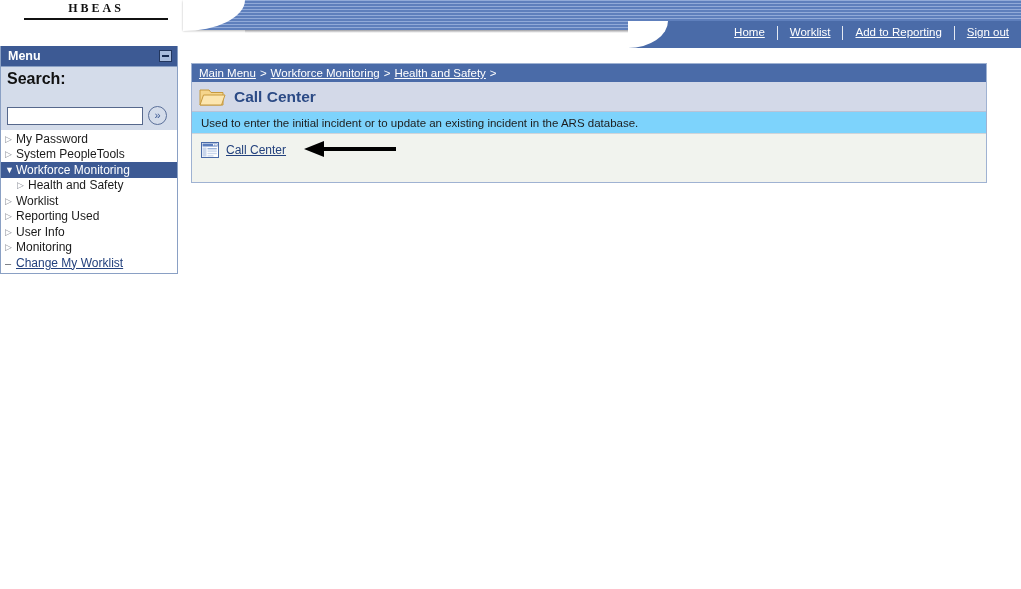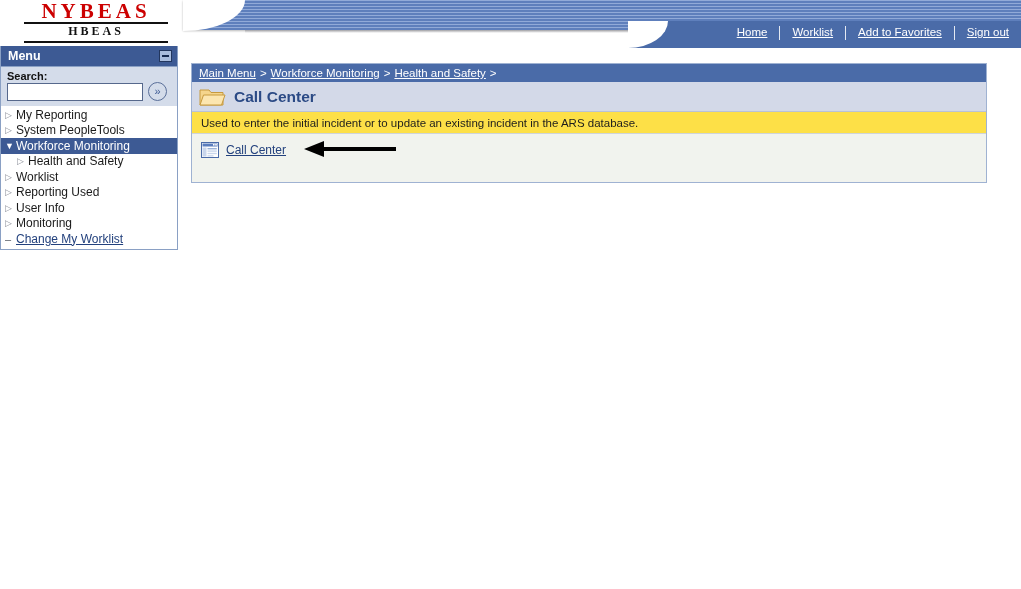--- a/index.html
+++ b/index.html
@@ -145,24 +145,24 @@
   #menu-title .mt-min i {
     display: block;
     width: 7px; height: 2px;
     background: #15294f;
   }
   #search-area {
     background: #d4dcea;
     padding: 3px 5px 5px 6px;
   }
   #search-area .s-label {
-    font-size: 11px;
+    font-size: 16px;
     font-weight: bold;
     color: #111111;
-    margin-bottom: 0;
+    margin-bottom: 18px;
   }
   #search-row { display: flex; align-items: center; }
   #search-input {
     width: 136px; height: 18px;
     border: 1px solid #56688c;
     background: #ffffff;
     font-family: "Liberation Sans", sans-serif;
     font-size: 11px;
     padding: 0 2px;
     outline: none;
@@ -253,21 +253,21 @@
   }
   #title-row .ptitle {
     font-size: 15.5px;
     font-weight: bold;
     color: #2b4a85;
     margin-left: 8px;
   }
   .folder-icon { width: 27px; height: 22px; display: block; }
   #desc-row {
     height: 22px;
-    background: #fde047;
+    background: #7dd3fc;
     display: flex;
     align-items: center;
     padding-left: 9px;
     font-size: 11.5px;
     color: #1d1d1d;
     border-bottom: 1px solid #cfd4d9;
   }
   #link-row {
     height: 31px;
     background: #f1f3ee;
@@ -300,30 +300,29 @@
 <div id="page">
 
   <div id="header">
     <div class="band-top"></div>
     <div class="band-top-curve"></div>
     <div class="band-shadow"></div>
     <div class="band-bottom"></div>
     <div class="band-bottom-curve"></div>
 
     <div id="logo">
-      <div class="logo-main">NYBEAS</div>
       <div class="logo-sub">HBEAS</div>
     </div>
 
     <div id="header-links">
       <span class="hl">Home</span>
       <span class="hl-sep"></span>
       <span class="hl">Worklist</span>
       <span class="hl-sep"></span>
-      <span class="hl">Add to Favorites</span>
+      <span class="hl">Add to Reporting</span>
       <span class="hl-sep"></span>
       <span class="hl">Sign out</span>
     </div>
   </div>
 
   <div id="sidebar">
     <div id="menu-title">
       <span class="mt-label">Menu</span>
       <span class="mt-min">
           <i></i>
@@ -334,21 +333,21 @@
       <div class="s-label">Search:</div>
       <div id="search-row">
         <input id="search-input" type="text" value="" style="">
         <span id="search-go">»</span>
       </div>
     </div>
 
     <div id="menu-list">
       <div class="mitem">
         <span class="arrow">▷</span>
-        <span class="mlabel">My Reporting</span>
+        <span class="mlabel">My Password</span>
       </div>
       <div class="mitem">
         <span class="arrow">▷</span>
         <span class="mlabel">System PeopleTools</span>
       </div>
       <div class="mitem selected">
         <span class="arrow">▼</span>
         <span class="mlabel">Workforce Monitoring</span>
       </div>
       <div class="mitem child">

